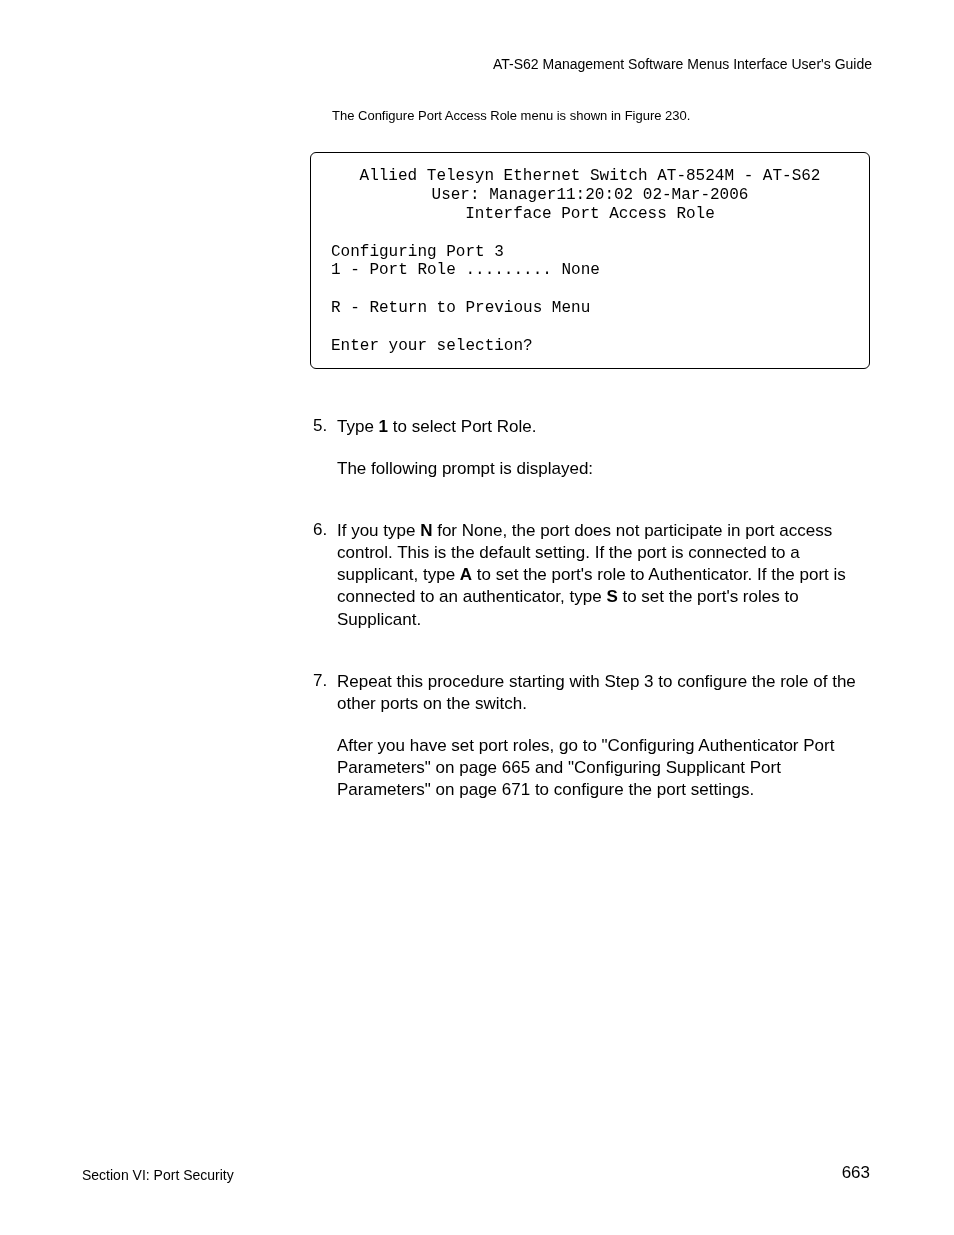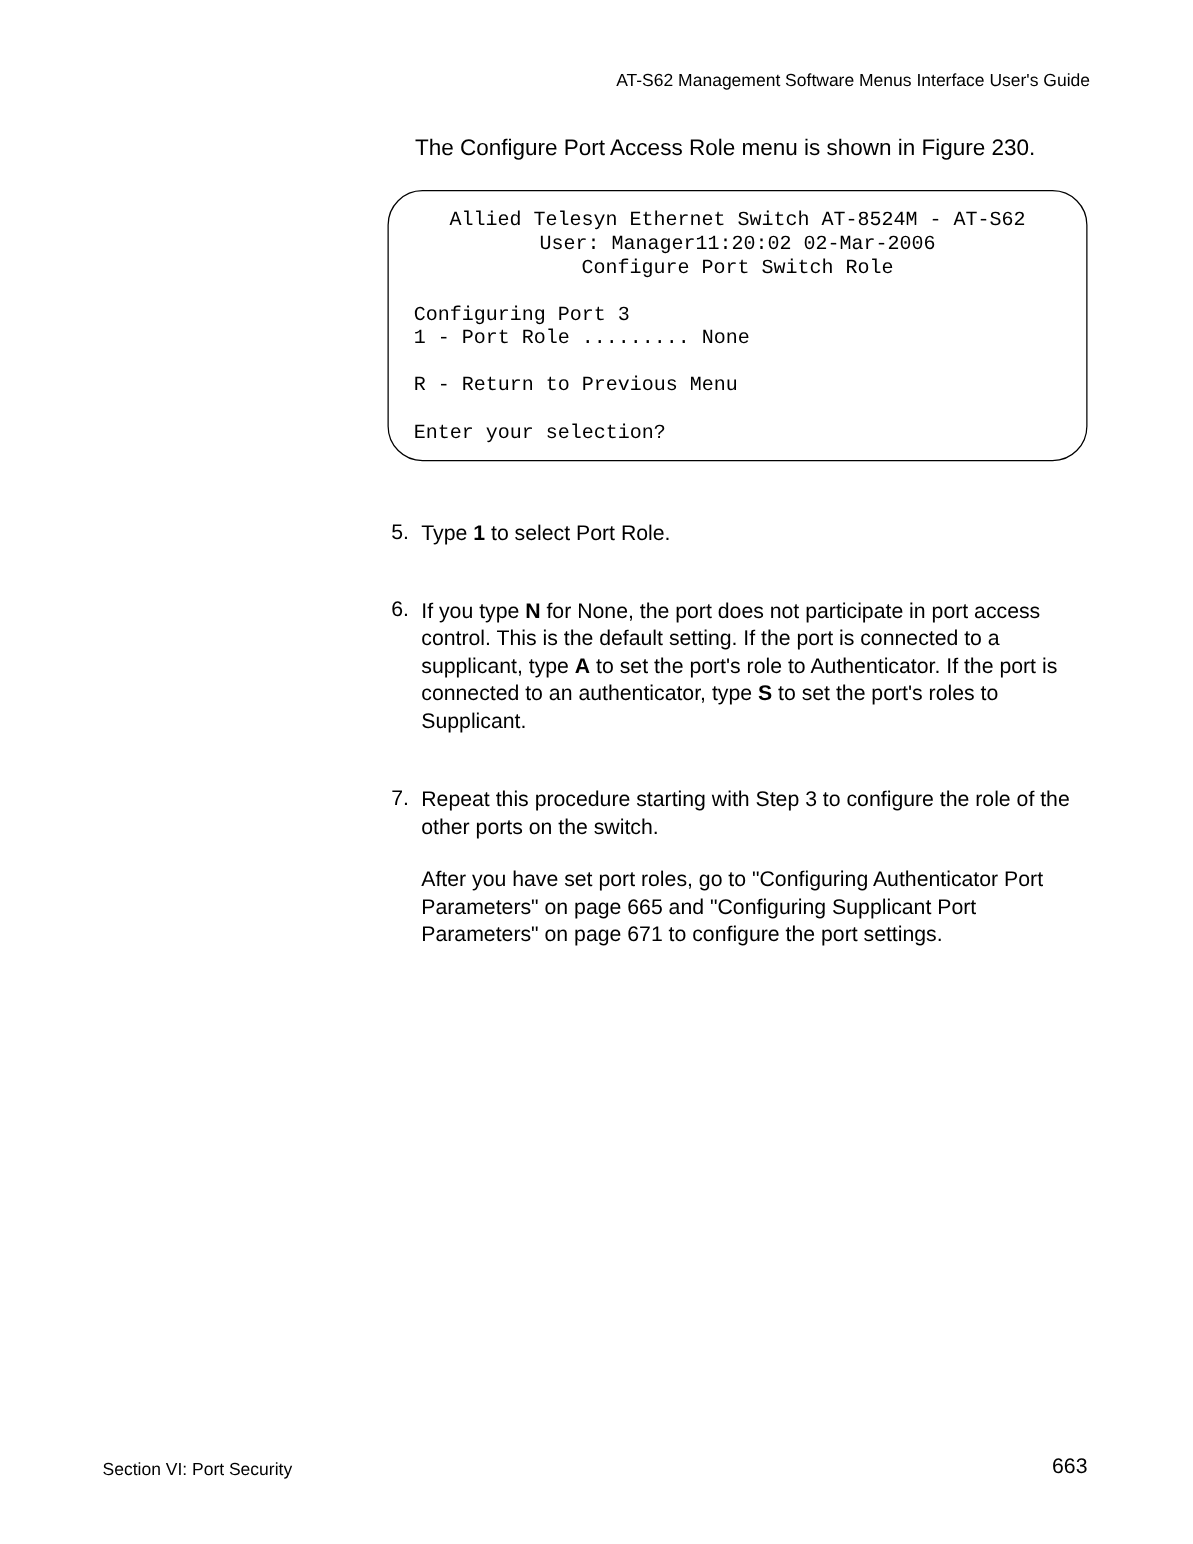--- a/index.html
+++ b/index.html
@@ -24,30 +24,30 @@
     right: 82px;
     font-size: 14px;
   }
   .content {
     position: absolute;
     top: 108px;
     left: 332px;
     width: 542px;
   }
   .intro {
-    font-size: 18px;
+    font-size: 13px;
     margin-bottom: 18px;
   }
   .terminal-box {
     position: absolute;
     top: 152px;
     left: 310px;
     width: 560px;
     border: 1.5px solid #000;
-    border-radius: 28px;
+    border-radius: 6px;
     padding: 14px 20px 12px 20px;
     box-sizing: border-box;
     font-family: "Courier New", Courier, monospace;
     font-size: 16px;
     line-height: 1.18;
     white-space: pre;
   }
   .terminal-box .ctr {
     text-align: center;
     display: block;
@@ -112,38 +112,39 @@
 <body>
 
 <div class="page">
 
   <div class="header-right">AT-S62 Management Software Menus Interface User's Guide</div>
 
   <div class="content">
     <div class="intro">The Configure Port Access Role menu is shown in Figure 230.</div>
   </div>
 
-  <div class="terminal-box"><span class="ctr">Allied Telesyn Ethernet Switch AT-8524M - AT-S62</span><div class="row-split"><span>User: Manager</span><span>11:20:02 02-Mar-2006</span></div><span class="ctr">Configure Port Switch Role</span>
+  <div class="terminal-box"><span class="ctr">Allied Telesyn Ethernet Switch AT-8524M - AT-S62</span><div class="row-split"><span>User: Manager</span><span>11:20:02 02-Mar-2006</span></div><span class="ctr">Interface Port Access Role</span>
 <span>Configuring Port 3</span>
 <span>1 - Port Role ......... None</span>
 
 <span>R - Return to Previous Menu</span>
 
 <span>Enter your selection?</span></div>
 
   <div class="after-box">
 
     <ol class="steps">
 
       <li>
         <div class="num">5.</div>
         <div class="body">
           <div class="para">
             <span>Type </span><span class="bold">1</span><span> to select Port Role.</span>
           </div>
+          <div class="para">The following prompt is displayed:</div>
         </div>
       </li>
 
       <li>
         <div class="num">6.</div>
         <div class="body">
           <div class="para">
             <span>If you type </span><span class="bold">N</span><span> for None, the port does not participate in port access control. This is the default setting. If the port is connected to a supplicant, type </span><span class="bold">A</span><span> to set the port's role to Authenticator. If the port is connected to an authenticator, type </span><span class="bold">S</span><span> to set the port's roles to Supplicant.</span>
           </div>
         </div>

